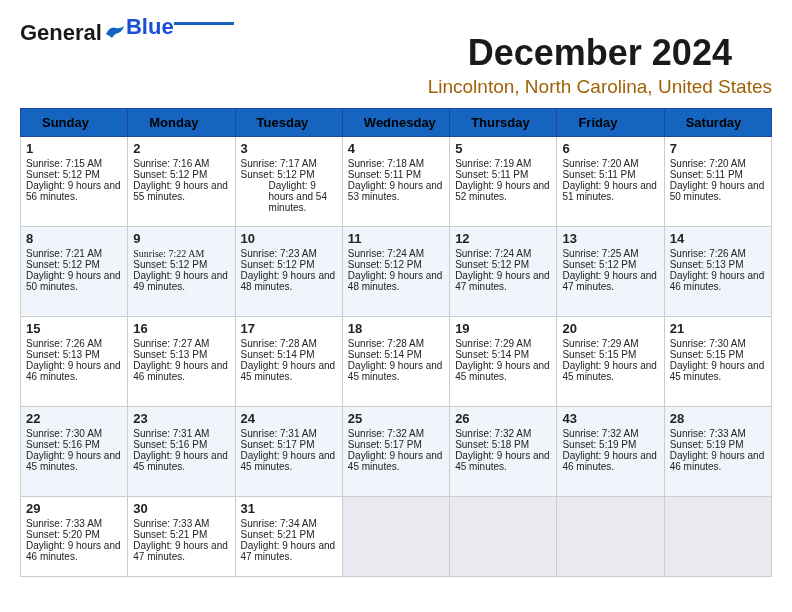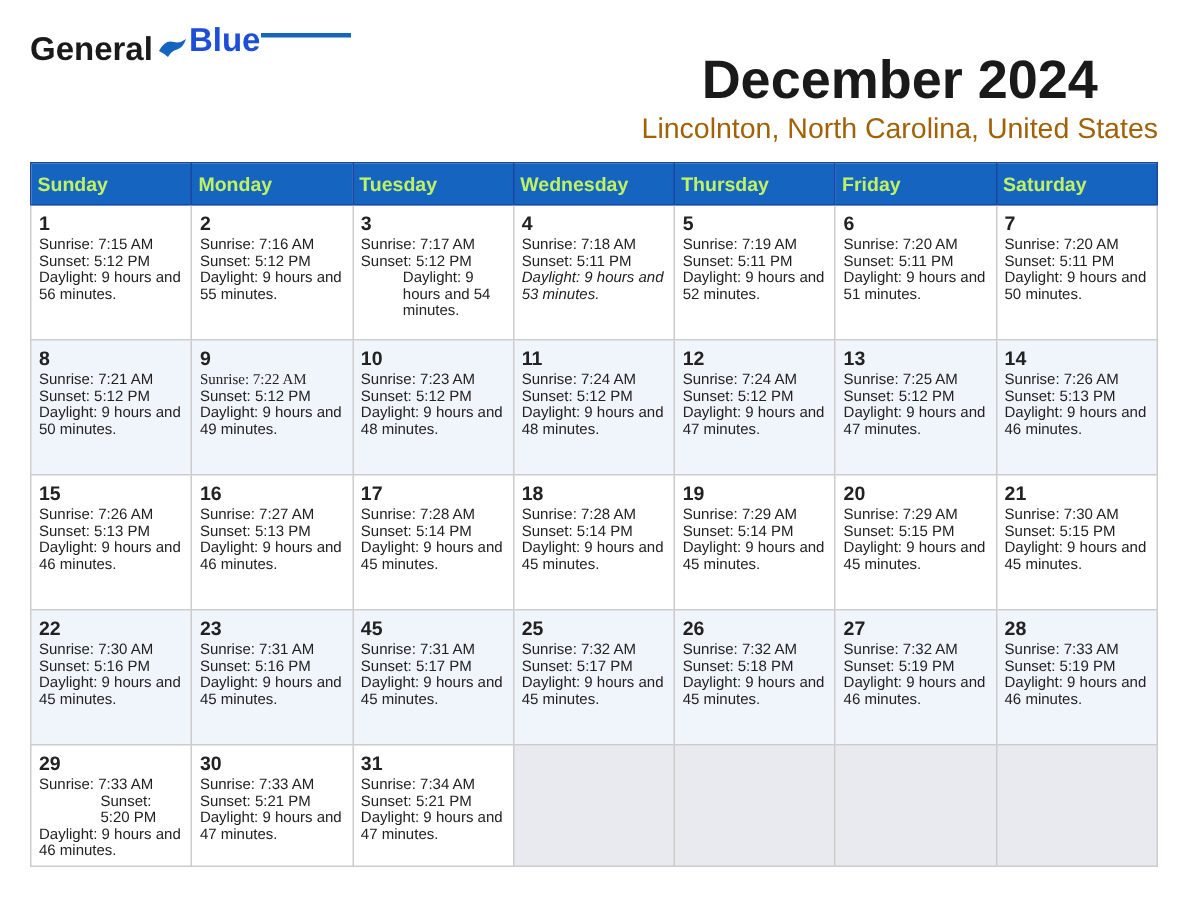--- a/index.html
+++ b/index.html
@@ -46,24 +46,24 @@
       color: #a16207;
       margin-top: 2px;
     }
     .calendar {
       width: 100%;
       border-collapse: collapse;
       table-layout: fixed;
     }
     .calendar th {
       background: #1565c0;
-      color: #bef264;
+      color: #000000;
       font-size: 13px;
       font-weight: bold;
-      padding: 6px 4px;
+      padding: 6px 21px;
       text-align: left;
       border: 1px solid #1a47a0;
     }
     .calendar td {
       border: 1px solid #ccc;
       vertical-align: top;
       padding: 4px 5px;
       font-size: 10px;
       color: #222;
       height: 90px;
@@ -134,21 +134,21 @@
         <td>
           <span class="day-num">3</span>
           <span style="display: block;">Sunrise: 7:17 AM</span>
           <span style="display: block;">Sunset: 5:12 PM</span>
           <span style="display: block; margin-left: 28px;">Daylight: 9 hours and 54 minutes.</span>
         </td>
         <td>
           <span class="day-num">4</span>
           <span style="display: block;">Sunrise: 7:18 AM</span>
           <span style="display: block;">Sunset: 5:11 PM</span>
-          <span style="display: block; font-style: italic;">Daylight: 9 hours and 53 minutes.</span>
+          <span style="display: block;">Daylight: 9 hours and 53 minutes.</span>
         </td>
         <td>
           <span class="day-num">5</span>
           <span style="display: block;">Sunrise: 7:19 AM</span>
           <span style="display: block;">Sunset: 5:11 PM</span>
           <span style="display: block;">Daylight: 9 hours and 52 minutes.</span>
         </td>
         <td>
           <span class="day-num">6</span>
           <span style="display: block;">Sunrise: 7:20 AM</span>
@@ -257,55 +257,55 @@
           <span style="display: block;">Sunset: 5:16 PM</span>
           <span style="display: block;">Daylight: 9 hours and 45 minutes.</span>
         </td>
         <td>
           <span class="day-num">23</span>
           <span style="display: block;">Sunrise: 7:31 AM</span>
           <span style="display: block;">Sunset: 5:16 PM</span>
           <span style="display: block;">Daylight: 9 hours and 45 minutes.</span>
         </td>
         <td>
-          <span class="day-num">45</span>
+          <span class="day-num">24</span>
           <span style="display: block;">Sunrise: 7:31 AM</span>
           <span style="display: block;">Sunset: 5:17 PM</span>
           <span style="display: block;">Daylight: 9 hours and 45 minutes.</span>
         </td>
         <td>
           <span class="day-num">25</span>
           <span style="display: block;">Sunrise: 7:32 AM</span>
           <span style="display: block;">Sunset: 5:17 PM</span>
           <span style="display: block;">Daylight: 9 hours and 45 minutes.</span>
         </td>
         <td>
           <span class="day-num">26</span>
           <span style="display: block;">Sunrise: 7:32 AM</span>
           <span style="display: block;">Sunset: 5:18 PM</span>
           <span style="display: block;">Daylight: 9 hours and 45 minutes.</span>
         </td>
         <td>
-          <span class="day-num">27</span>
+          <span class="day-num">43</span>
           <span style="display: block;">Sunrise: 7:32 AM</span>
           <span style="display: block;">Sunset: 5:19 PM</span>
           <span style="display: block;">Daylight: 9 hours and 46 minutes.</span>
         </td>
         <td>
           <span class="day-num">28</span>
           <span style="display: block;">Sunrise: 7:33 AM</span>
           <span style="display: block;">Sunset: 5:19 PM</span>
           <span style="display: block;">Daylight: 9 hours and 46 minutes.</span>
         </td>
       </tr>
       <tr>
         <td>
           <span class="day-num">29</span>
           <span style="display: block;">Sunrise: 7:33 AM</span>
-          <span style="display: block; margin-left: 41px;">Sunset: 5:20 PM</span>
+          <span style="display: block;">Sunset: 5:20 PM</span>
           <span style="display: block;">Daylight: 9 hours and 46 minutes.</span>
         </td>
         <td>
           <span class="day-num">30</span>
           <span style="display: block;">Sunrise: 7:33 AM</span>
           <span style="display: block;">Sunset: 5:21 PM</span>
           <span style="display: block;">Daylight: 9 hours and 47 minutes.</span>
         </td>
         <td>
           <span class="day-num">31</span>

